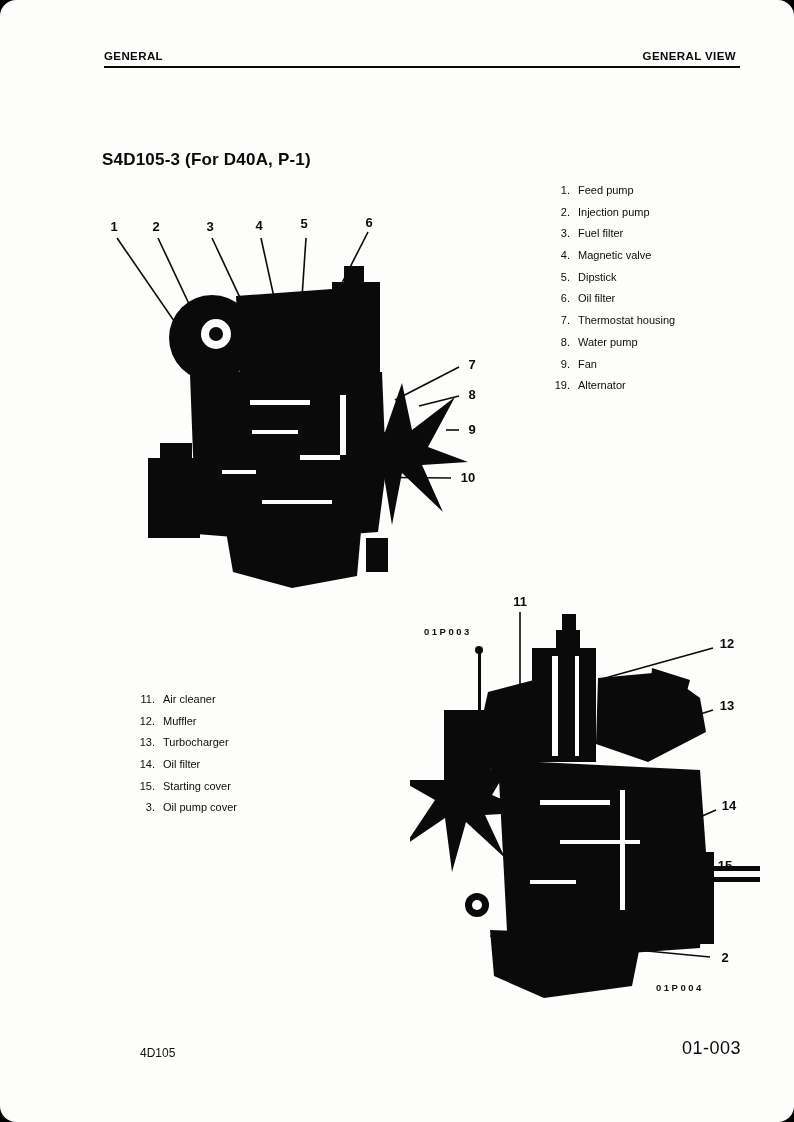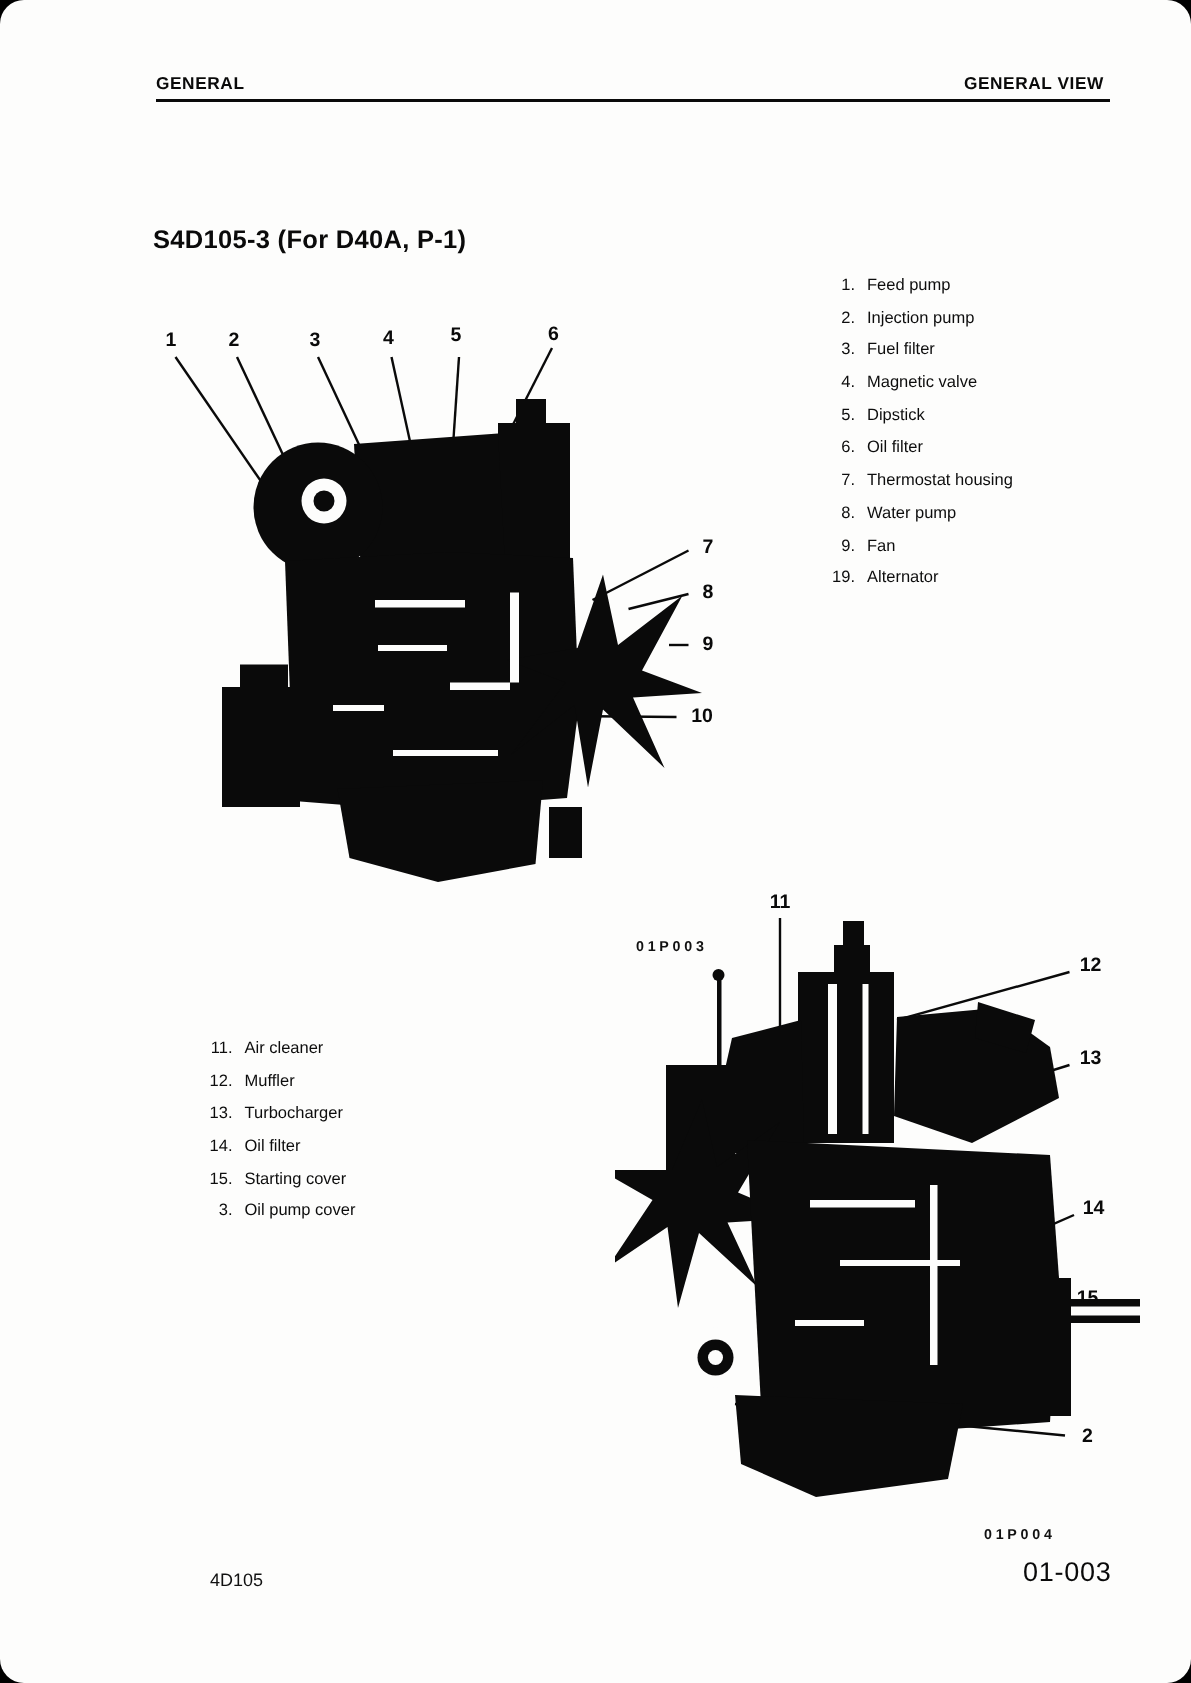--- a/index.html
+++ b/index.html
@@ -253,18 +253,18 @@
       </g>
     </svg>
 
     <span class="callout" style="left:110px;top:13px;">11</span>
     <span class="callout" style="left:317px;top:55px;">12</span>
     <span class="callout" style="left:317px;top:117px;">13</span>
     <span class="callout" style="left:319px;top:217px;">14</span>
     <span class="callout" style="left:315px;top:277px;">15</span>
     <span class="callout" style="left:315px;top:369px;">2</span>
   </div>
-  <div class="fig-caption" style="left:656px;top:994px;">01P004</div>
+  <div class="fig-caption" style="left:656px;top:958px;">01P004</div>
 
   <div class="footer-left">4D105</div>
   <div class="footer-right">01-003</div>
 
 </div>
 
 </body></html>

